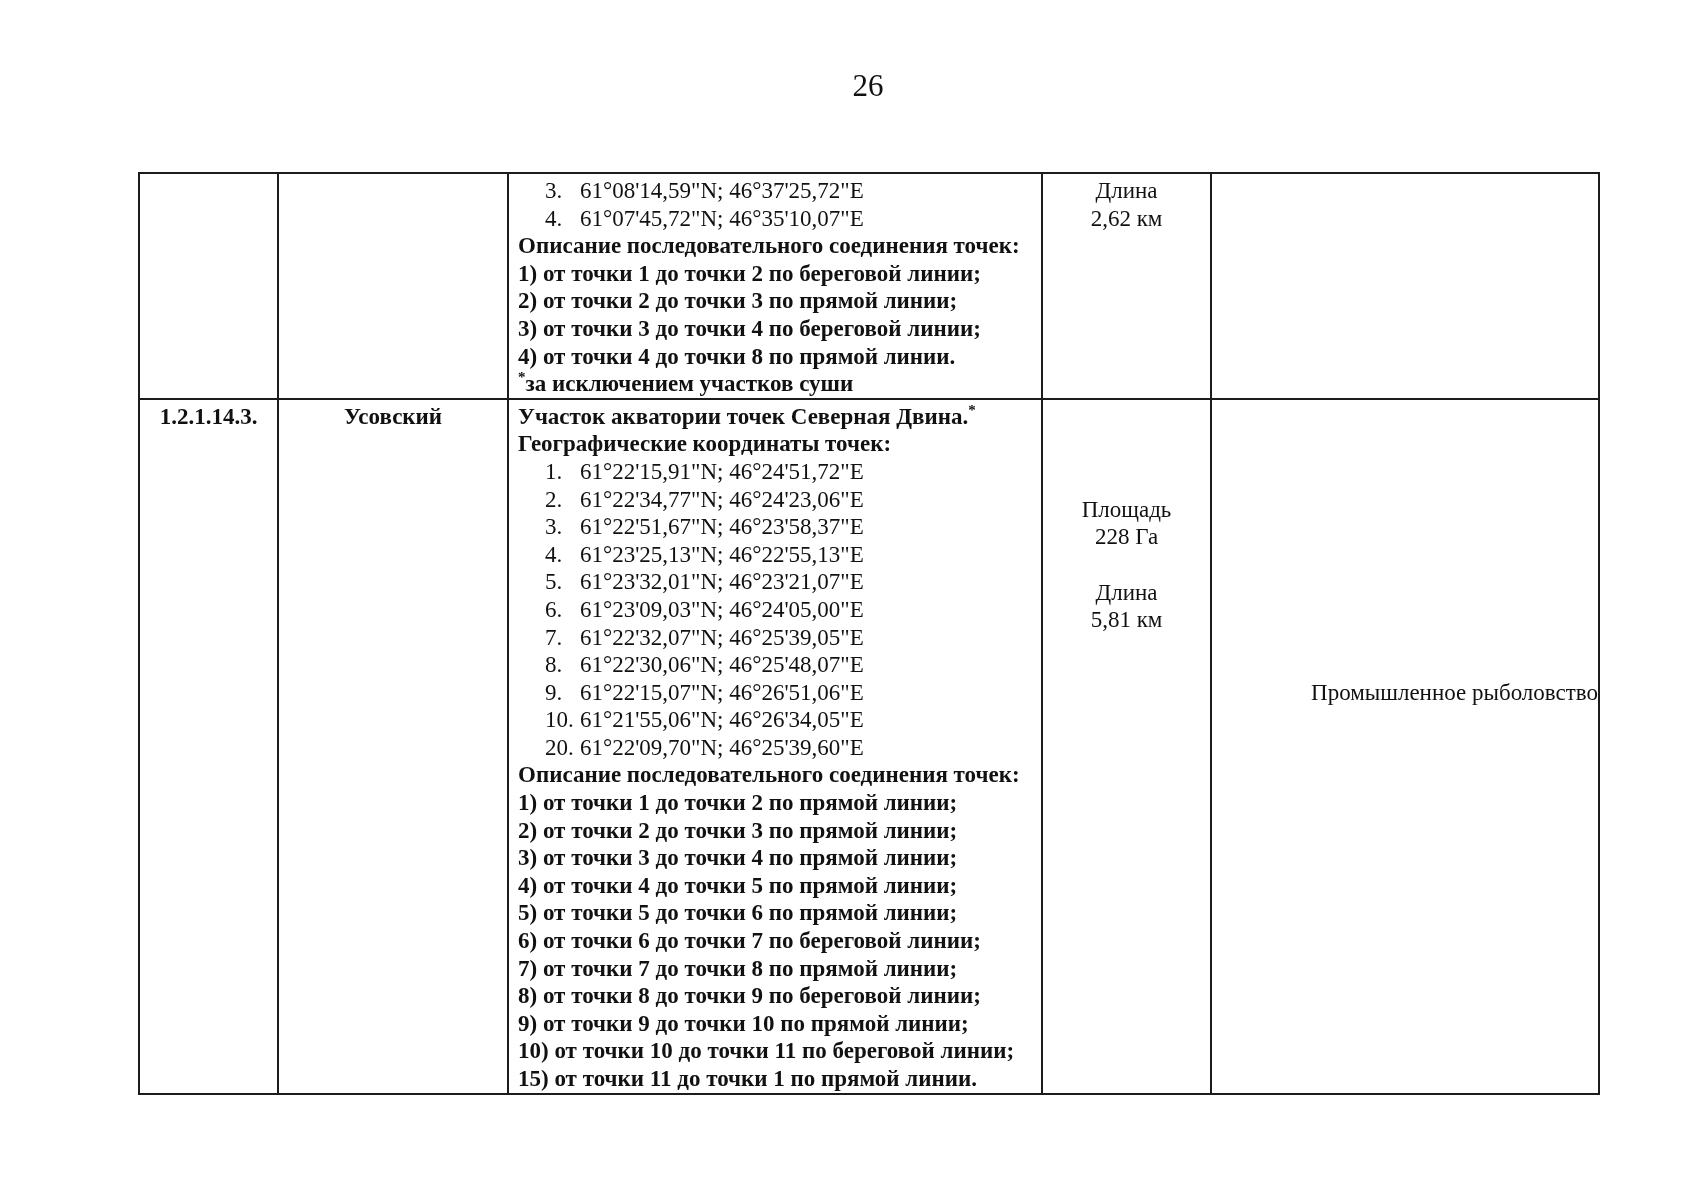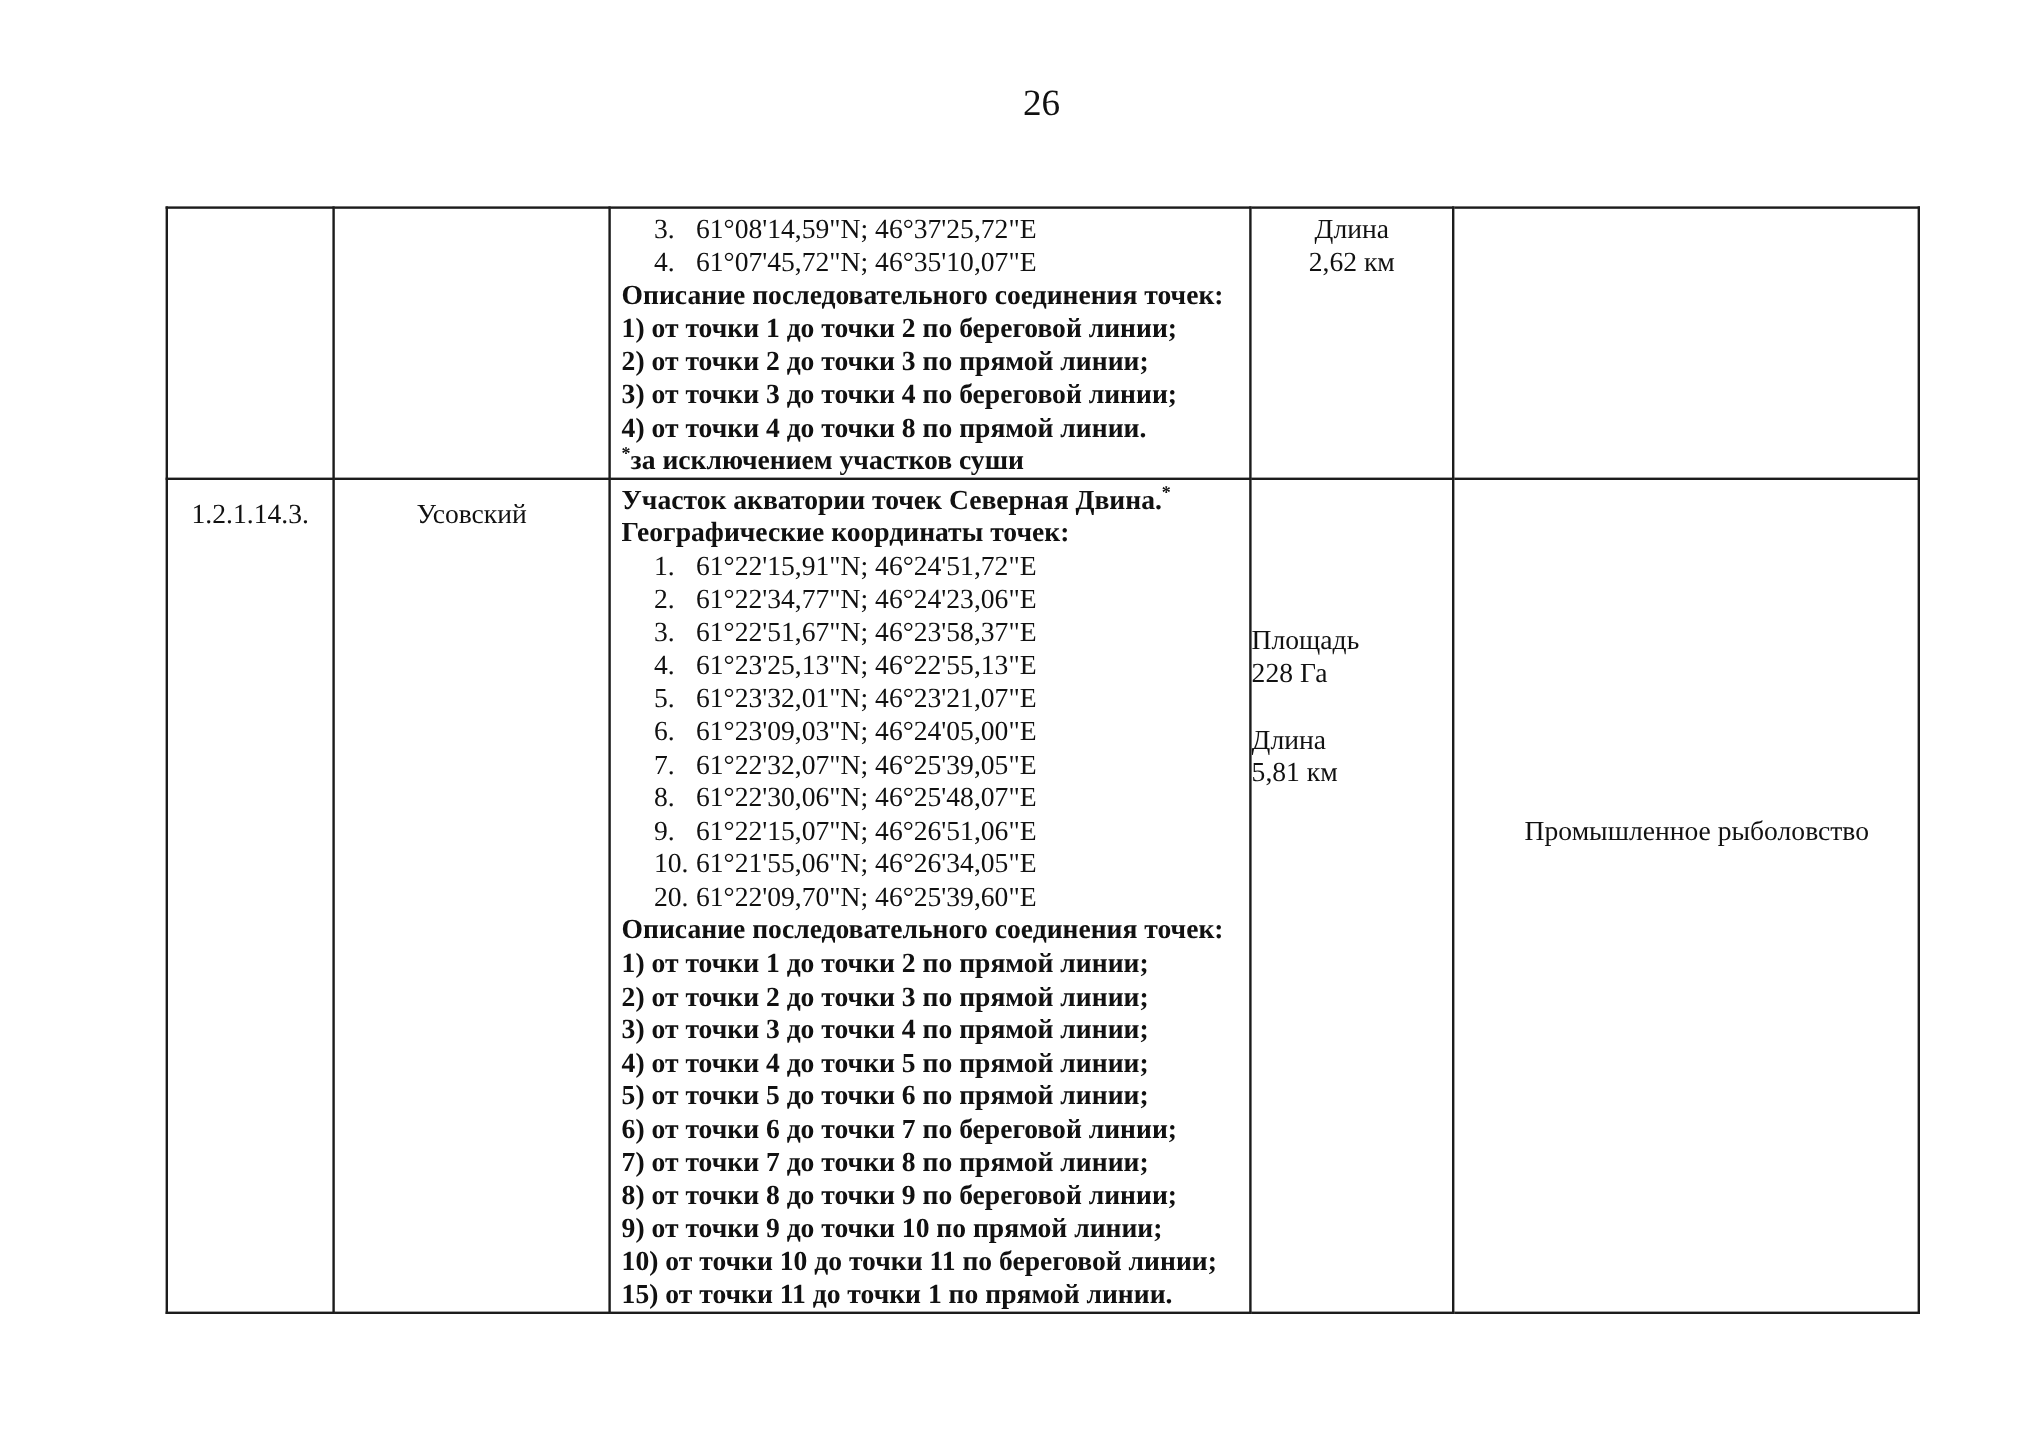--- a/index.html
+++ b/index.html
@@ -39,21 +39,22 @@
     line-height: 27.6px;
     overflow: hidden;
   }
   tr.row-1 td { height: 219px; }
   tr.row-2 td { height: 690px; }
 
   .cell-section, .cell-name {
     text-align: center;
   }
   .cell-section .txt, .cell-name .txt {
-    padding-top: 15px;
+    padding-top: 3px;
+    font-weight: bold;
   }
   .desc {
     padding: 3px 4px 0 9px;
   }
   .line { white-space: nowrap; font-weight: bold; }
   .coord {
     display: flex;
     padding-left: 27px;
     white-space: nowrap;
   }
@@ -63,25 +64,26 @@
   sup.fn {
     font-size: 15px;
     line-height: 0;
     vertical-align: super;
   }
   .measure-top {
     text-align: center;
     padding-top: 3px;
   }
   .measure-mid {
-    margin-top: 120px;
+    text-align: center;
+    margin-top: 96px;
   }
   .blank-line { height: 27.6px; }
   .usage-text {
-    text-align: center;
+    text-align: right;
     margin-top: 279px;
     white-space: nowrap;
     padding-left: 18px;
   }
 </style>
 </head>
 <body>
 
 <div class="page-number">26</div>
 

